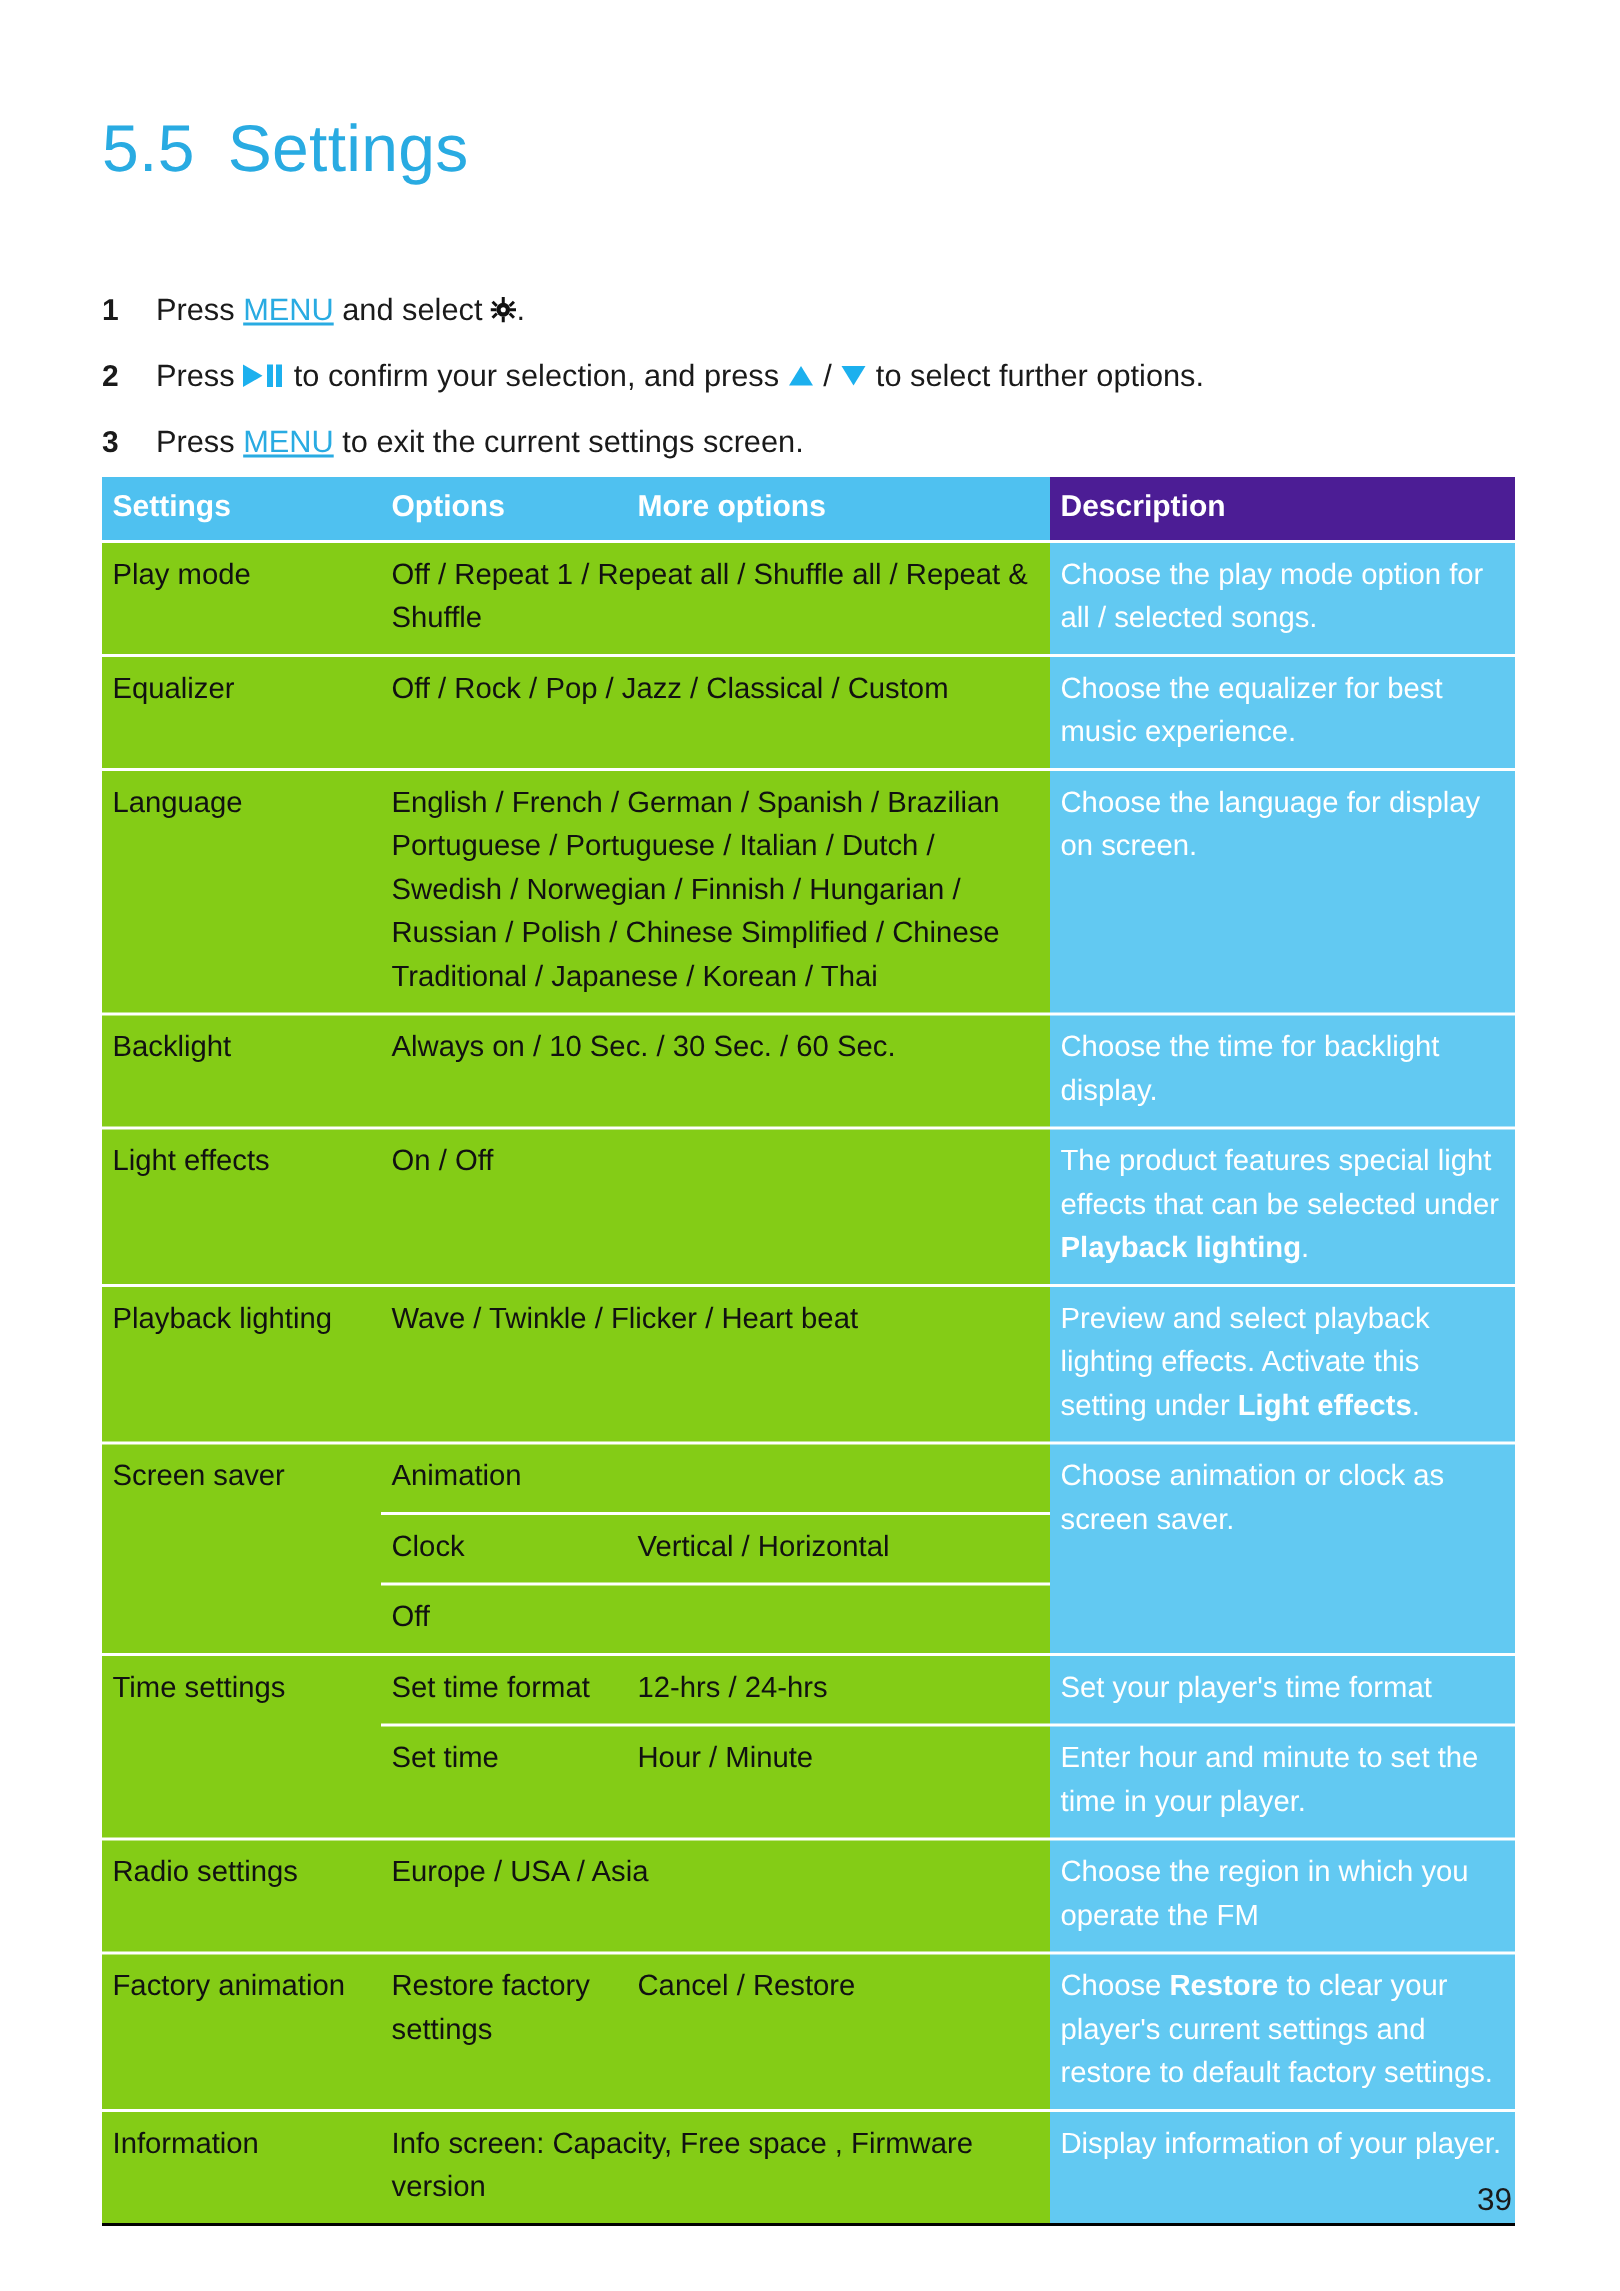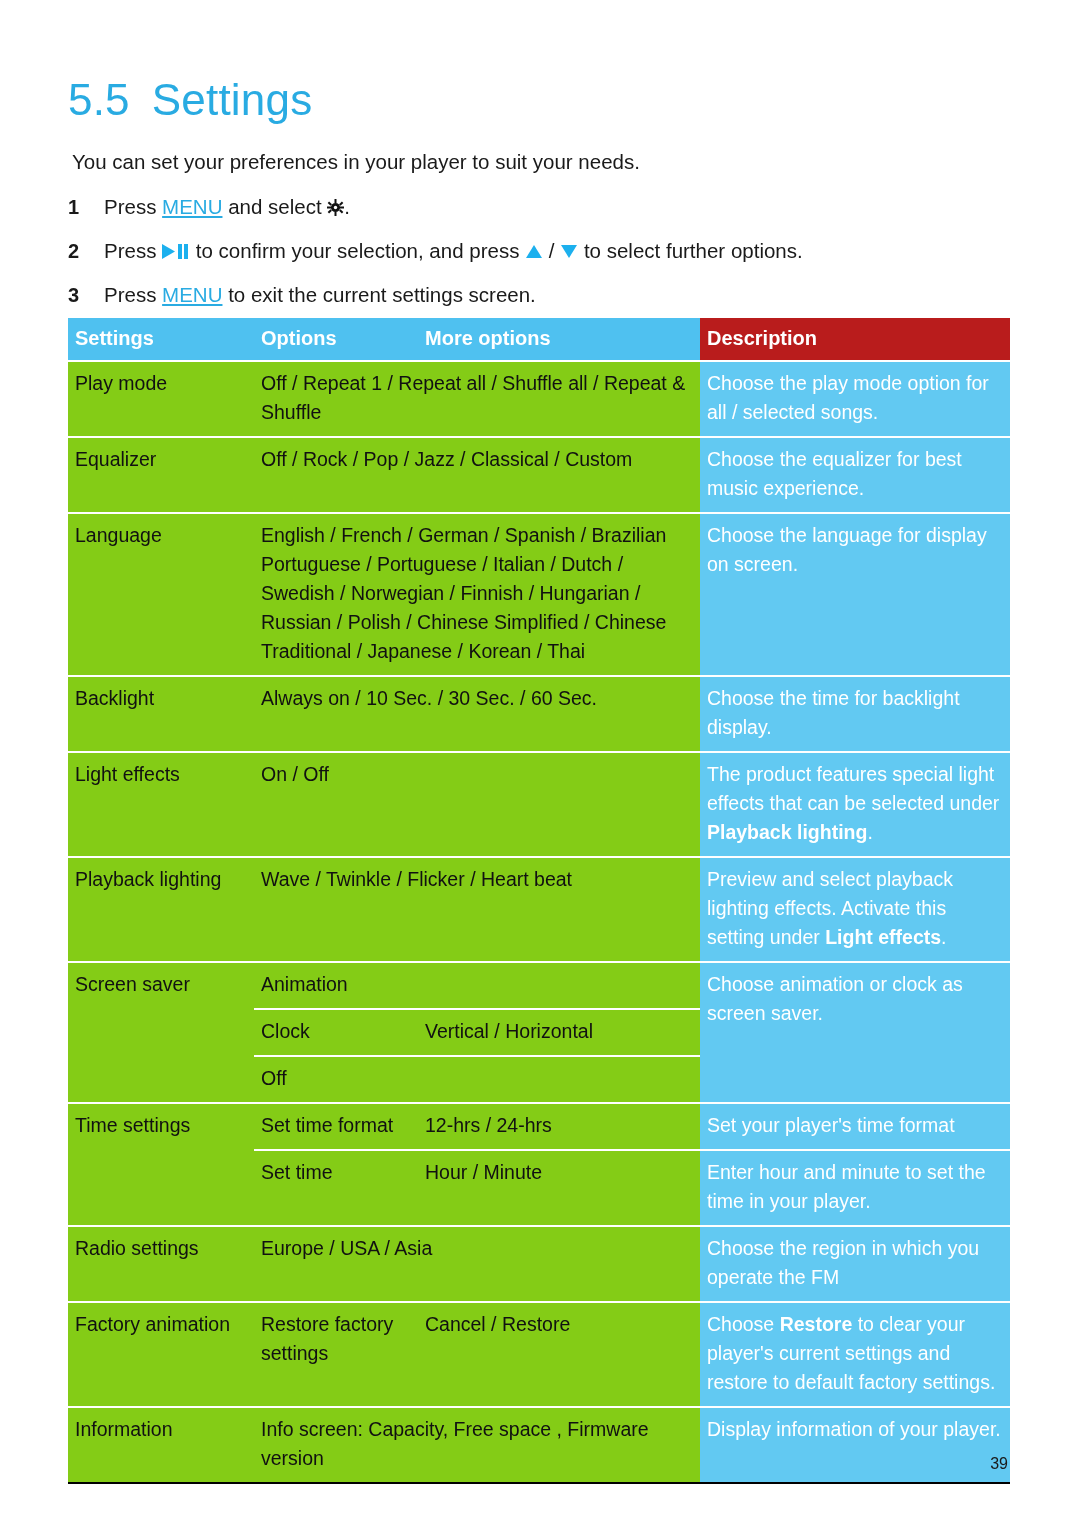--- a/index.html
+++ b/index.html
@@ -103,53 +103,52 @@
     background: #84cc16;
     color: #111111;
     padding: 7px 8px 9px 7px;
     border-top: 2px solid #ffffff;
     line-height: 29px;
   }
   .tbl td.desc {
     background: #62c9f2;
     color: #ffffff;
   }
-  .tbl .hdr td.desc { background: #b91c1c; }
+  .tbl .hdr td.desc { background: #4c1d95; }
 
   
   .c-set  { width: 186px; }
   .c-opt  { width: 164px; }
   .c-more { width: 282px; }
   .c-desc { width: 310px; }
 
   
   .subsep td { border-top: 2px solid #ffffff; }
 
   .tbl .lastrow td { border-bottom: 2px solid #000000; }
 
   b.strong { font-weight: bold; }
 
   
   .pageno {
     position: absolute;
     right: 72px; top: 1455px;
-    font-size: 16px;
+    font-size: 21px;
     color: #1a1a1a;
   }
 </style>
 </head>
 <body>
 
 <div class="page">
 
   <div class="heading">
     <span class="num">5.5</span><span>Settings</span>
   </div>
 
-  <div class="intro">You can set your preferences in your player to suit your needs.</div>
 
   <div class="steps">
 
     <div class="step">
       <span class="idx">1</span><span>Press </span><span class="kw">MENU</span><span> and select </span><span class="glyph-gear"><svg width="17" height="17" viewBox="0 0 17 17">
             <g fill="#111111">
               <circle cx="8.5" cy="8.5" r="4.6"></circle>
               <rect x="7.5" y="0" width="2" height="4"></rect>
               <rect x="7.5" y="13" width="2" height="4"></rect>
               <rect x="0" y="7.5" width="4" height="2"></rect>

